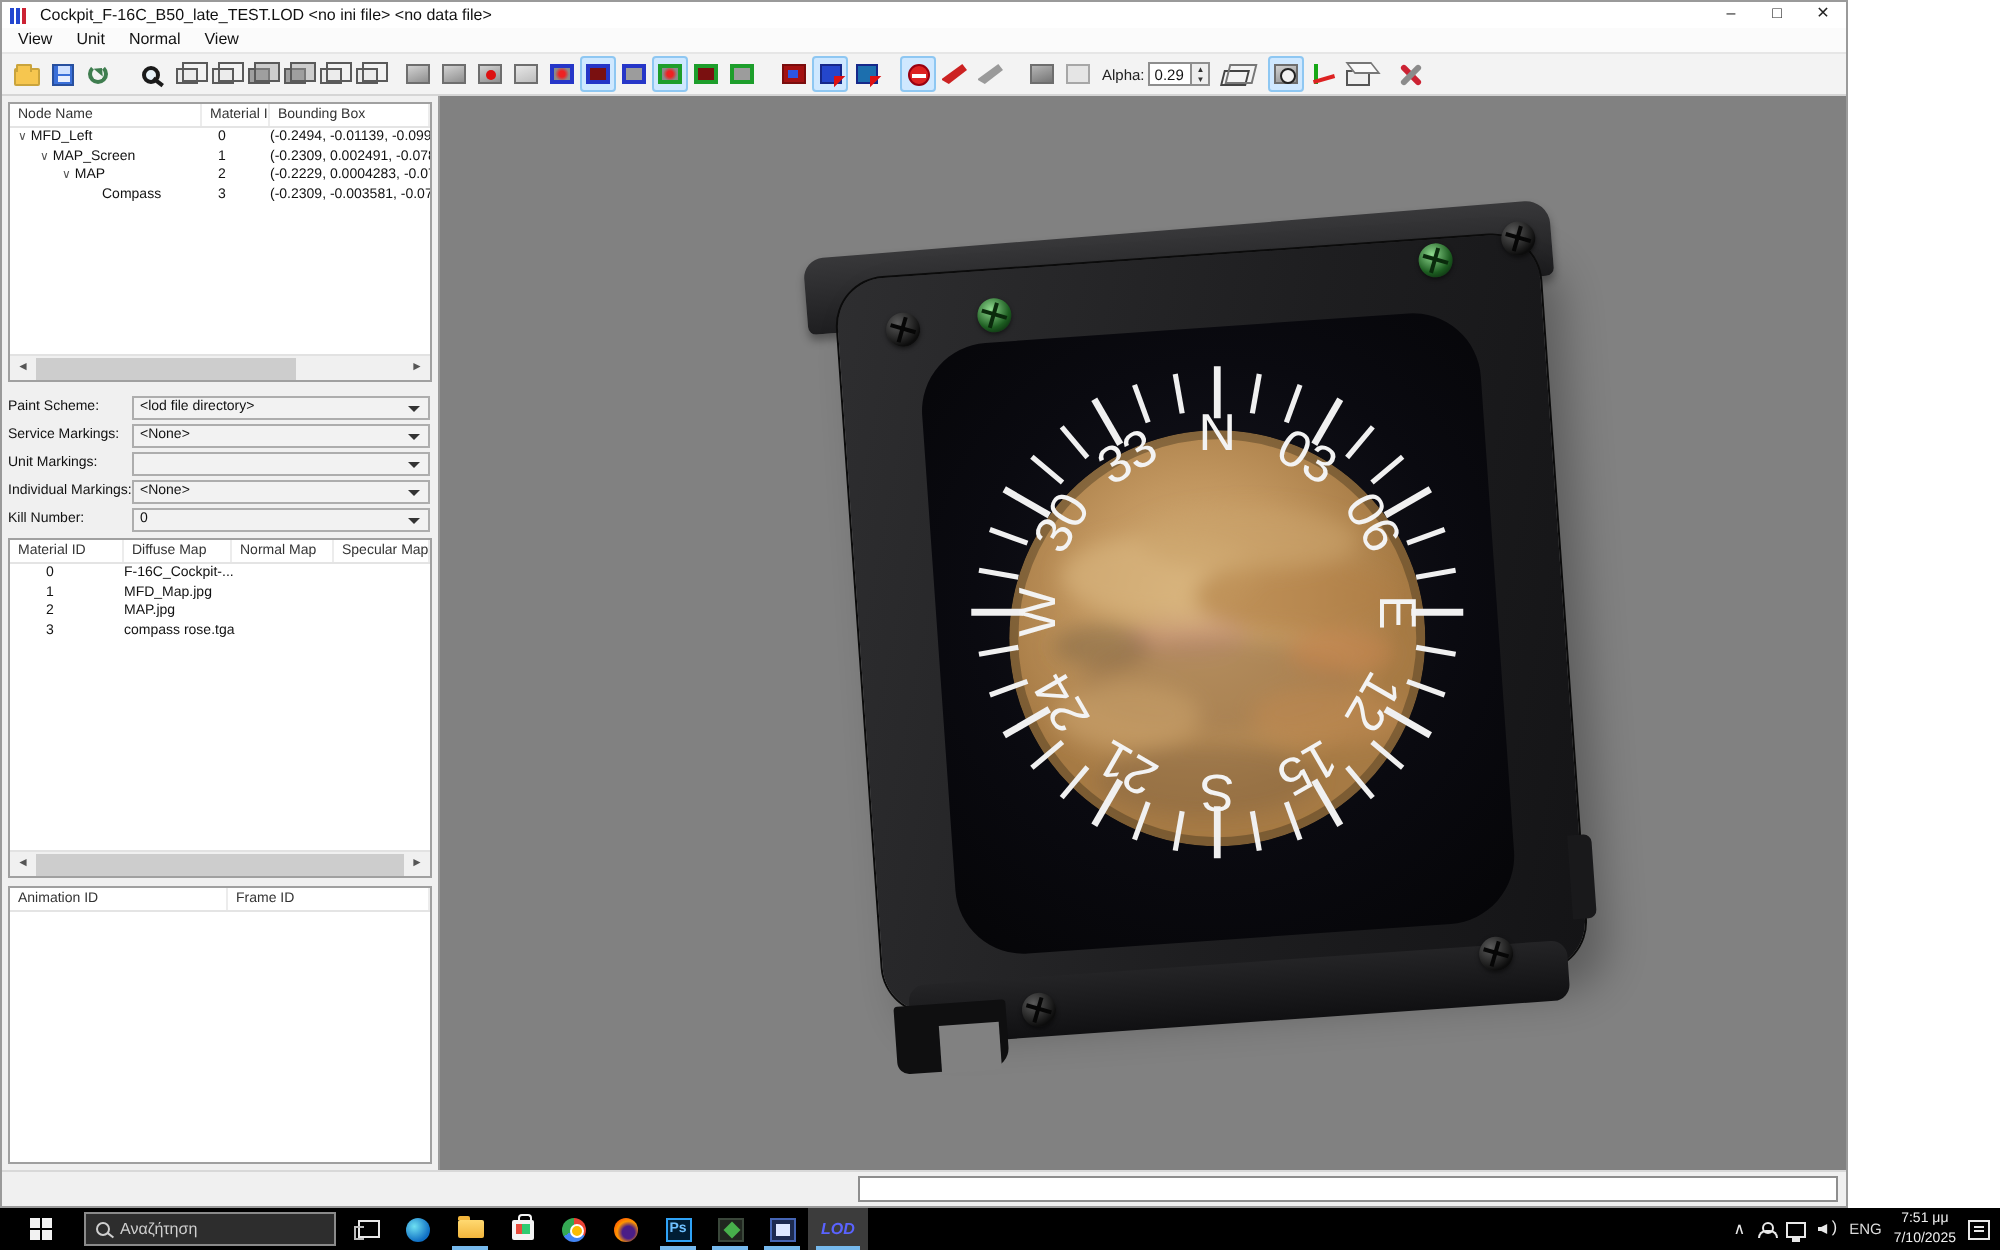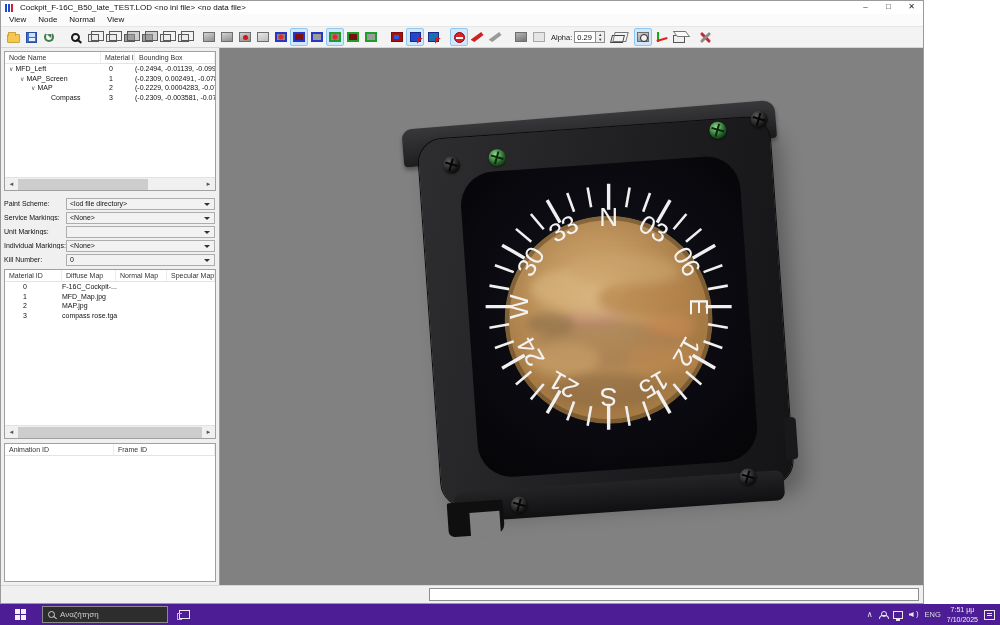--- a/index.html
+++ b/index.html
@@ -160,21 +160,21 @@
   .screw.green { background:radial-gradient(circle at 40% 32%, #8fd98f, #1c5c20 60%, #0d2e10 85%); }
   .screw.green::before, .screw.green::after { background:#0a2a0c; }
 
   
   .statusbar { height:18px; flex:0 0 auto; background:#f0f0f0; border-top:1px solid #d8d8d8;
     display:flex; align-items:center; justify-content:flex-end; }
   .status-field { width:490px; height:13px; background:#fff; border:1px solid #8e8e8e; margin-right:4px;
     font-size:7px; line-height:11px; padding-left:3px; color:#333; }
 
   
-  .taskbar { height:21px; background:#4c1d95; display:flex; align-items:stretch; color:#ddd; }
+  .taskbar { height:21px; background:#000000; display:flex; align-items:stretch; color:#ddd; }
   .start-btn { width:40px; display:flex; align-items:center; justify-content:center; }
   .win-logo { width:11px; height:11px; display:grid; grid-template-columns:5px 5px; grid-template-rows:5px 5px; gap:1px; }
   .win-logo span { background:#f2f2f2; }
   .search-box { width:126px; margin:2px 4px 2px 2px; background:#2d2d2d; border:1px solid #8a8a8a;
     display:flex; align-items:center; padding-left:5px; font-size:8px; color:#cfcfcf; }
   .search-glyph { width:7px; height:7px; border:1.4px solid #cfcfcf; border-radius:50%; position:relative; margin-right:5px; flex:0 0 auto; }
   .search-glyph::after { content:''; position:absolute; width:4px; height:1.4px; background:#cfcfcf; right:-3px; bottom:-1px; transform:rotate(38deg); }
   .taskview { width:24px; display:flex; align-items:center; justify-content:center; }
   .tv-glyph { width:11px; height:9px; border:1px solid #e8e8e8; position:relative; background:transparent; }
   .tv-glyph::before { content:''; position:absolute; left:-3px; top:2px; width:4px; height:5px; border:1px solid #bbb; border-right:none; }
@@ -227,21 +227,21 @@
     <div class="win-controls">
       <div class="win-ctrl">–</div>
       <div class="win-ctrl">□</div>
       <div class="win-ctrl">✕</div>
     </div>
   </div>
 
   <div class="menubar">
 
   <span class="menu-item">View</span>
-      <span class="menu-item">Node</span>
+      <span class="menu-item">Unit</span>
       <span class="menu-item">Normal</span>
       <span class="menu-item">View</span>
     </div>
 
   <div class="toolbar">
     <div class="tb-group">
 
         <div class="tbtn">
           <div class="ic folder"></div>
         </div>
@@ -660,20 +660,58 @@
         <span></span>
       </div>
   </div>
   <div class="search-box">
     <span class="search-glyph"></span>
     <span>Αναζήτηση</span>
   </div>
   <div class="taskview">
     <div class="tv-glyph"></div>
   </div>
+  <div class="apps">
+
+      <div class="app">
+        <div class="g-edge"></div>
+      </div>
+
+      <div class="app running">
+        <div class="g-folder"></div>
+      </div>
+
+      <div class="app">
+        <div class="g-store"></div>
+      </div>
+
+      <div class="app">
+        <div class="g-chrome"></div>
+      </div>
+
+      <div class="app">
+        <div class="g-firefox"></div>
+      </div>
+
+      <div class="app running">
+        <div class="g-ps">Ps</div>
+      </div>
+
+      <div class="app running">
+        <div class="g-tga"></div>
+      </div>
+
+      <div class="app running">
+        <div class="g-doc"></div>
+      </div>
+
+      <div class="app running active lod">
+        <div class="g-lod">LOD</div>
+      </div>
+    </div>
   <div class="tray">
     <span class="tray-chevron">∧</span>
     <span class="tray-person"></span>
     <span class="tray-net"></span>
     <span class="tray-vol"></span>
     <span>ENG</span>
     <div class="tray-clock">
       <div>7:51 μμ</div>
       <div>7/10/2025</div>
     </div>

